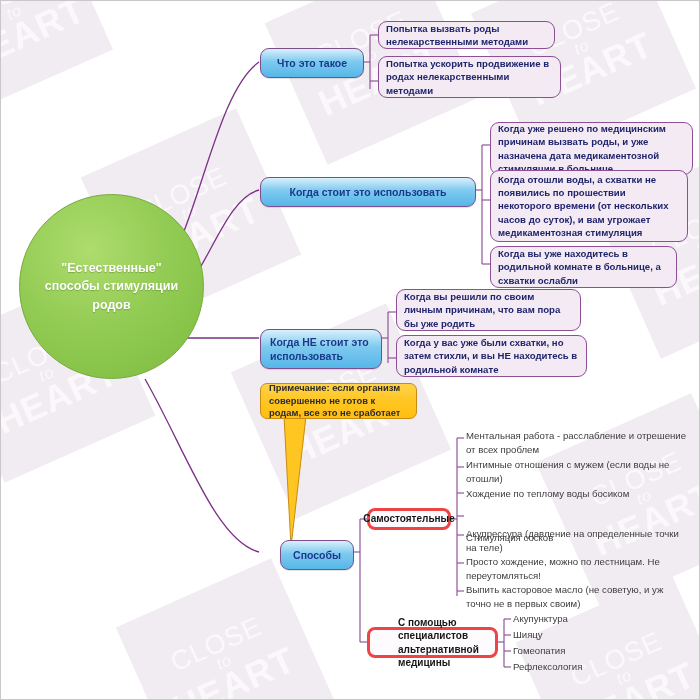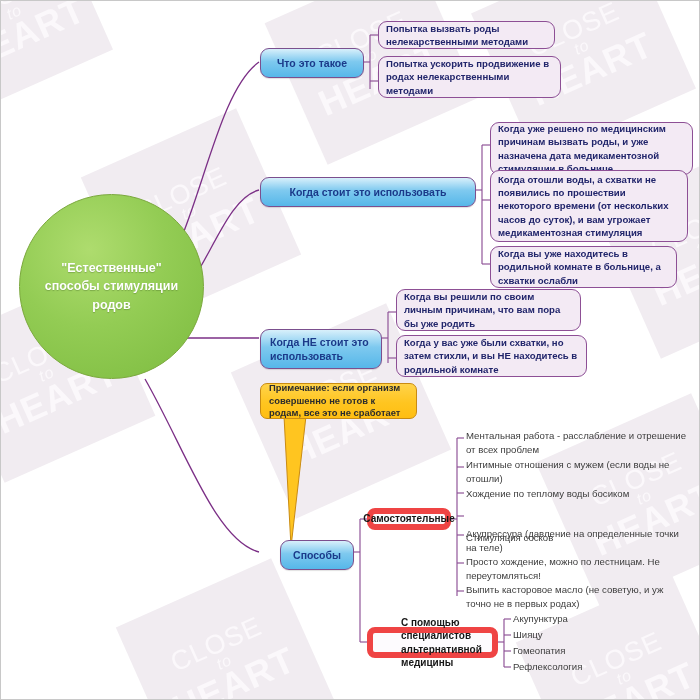--- a/index.html
+++ b/index.html
@@ -84,21 +84,21 @@
     color: #21256b;
     font-weight: 700;
     font-size: 9.6px;
     line-height: 1.36;
     display: flex; align-items: center;
     padding: 4px 7px;
   }
 
   .white-box {
     background: #fdfbfe;
-    border: 6px solid #ef4444;
+    border: 3px solid #ef4444;
     border-radius: 8px;
     color: #171717;
     font-weight: 700;
     font-size: 10px;
     line-height: 1.35;
     display: flex; align-items: center;
     padding: 3px 8px;
   }
 
   .note-node {
@@ -298,21 +298,21 @@
   <div class="leaf-text" style="left:465px; top:530px; width:225px;">
     <span>Стимуляция сосков</span>
   </div>
   <div class="leaf-text" style="left:465px; top:526px; width:215px;">
     <span>Акупрессура (давление на определенные точки на теле)</span>
   </div>
   <div class="leaf-text" style="left:465px; top:554px; width:210px;">
     <span>Просто хождение, можно по лестницам. Не переутомляться!</span>
   </div>
   <div class="leaf-text" style="left:465px; top:582px; width:215px;">
-    <span>Выпить касторовое масло  (не советую, и уж точно не в первых родах)</span>
+    <span>Выпить касторовое масло  (не советую, и уж точно не в первых своим)</span>
   </div>
 
   <div class="node white-box" style="left:366px; top:626px; width:131px; height:31px;padding-left:28px;">
     <span>С помощью специалистов альтернативной медицины</span>
   </div>
 
   <div class="leaf-text" style="left:512px; top:611px; width:175px;">
     <span>Акупунктура</span>
   </div>
   <div class="leaf-text" style="left:512px; top:627px; width:175px;">

